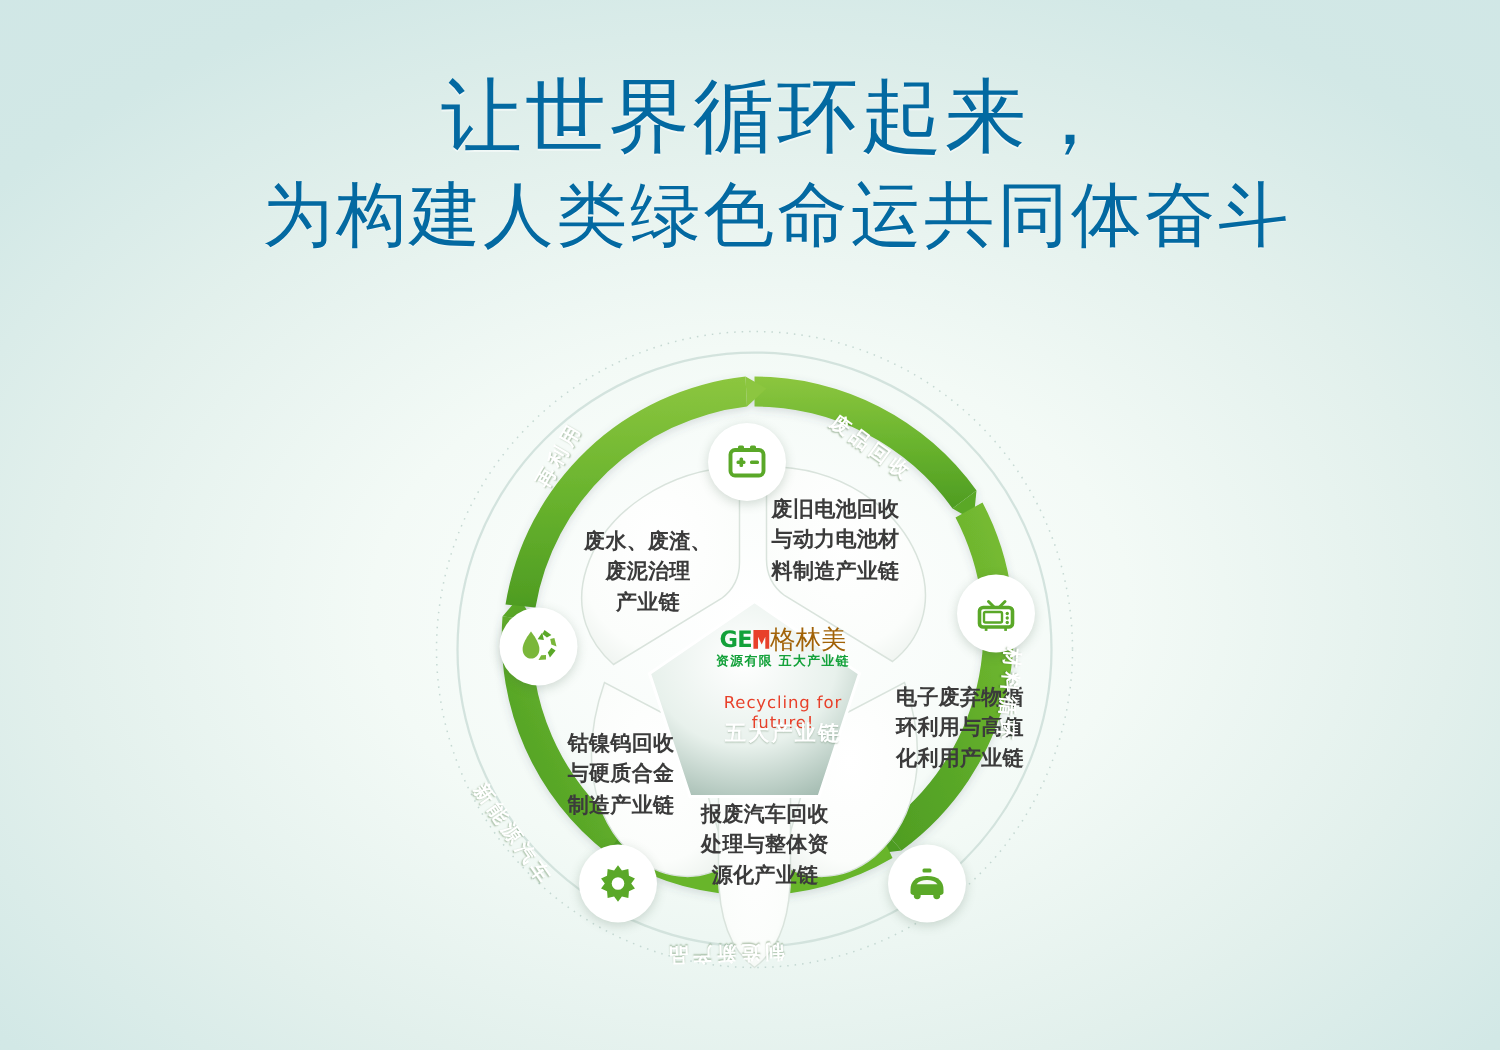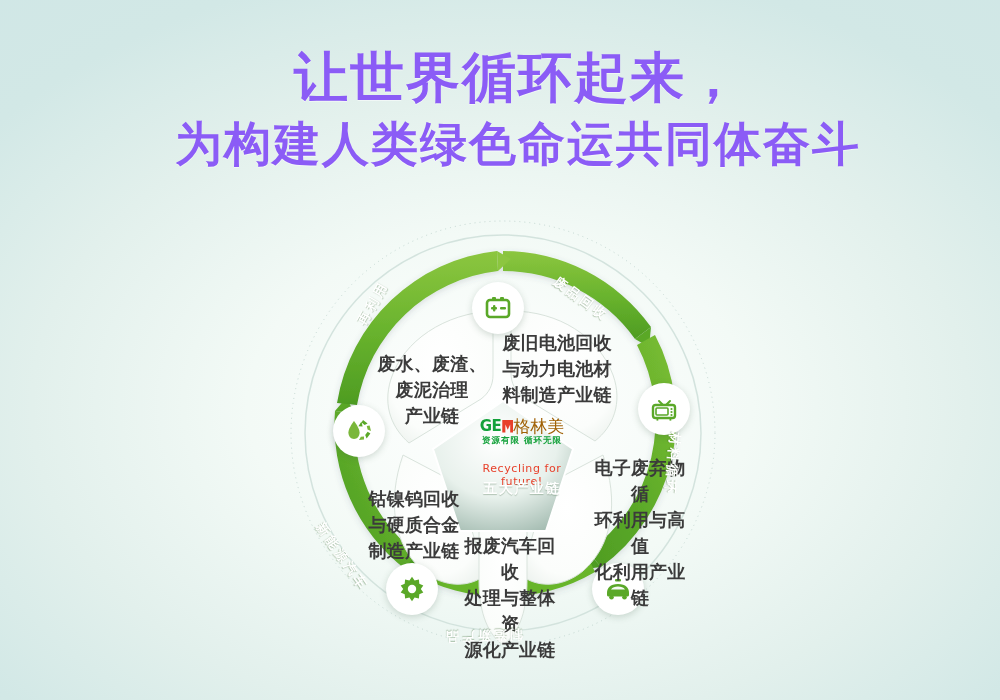--- a/index.html
+++ b/index.html
@@ -12,21 +12,21 @@
     position:relative;
   }
   .stage{position:absolute;inset:0;}
 
   
   .title-wrap{
     position:absolute;left:0;right:0;top:42px;text-align:center;
     line-height:1.32;
   }
   .title-line{
-    font-size:54px;font-weight:700;color:#8b5cf6;letter-spacing:2px;
+    font-size:54px;font-weight:400;color:#0369a1;letter-spacing:2px;
     font-family:"DejaVu Sans","Liberation Sans",sans-serif;
     text-shadow:0 1px 0 rgba(255,255,255,.5);
     white-space:nowrap;
     padding-left:36px;
   }
   .title-line.l2{font-size:47px;}
 
   
   .diagram{
     position:absolute;left:283px;top:215px;width:440px;height:450px;
@@ -37,21 +37,21 @@
   .icon-bubble{
     position:absolute;width:52px;height:52px;border-radius:50%;
     background:#ffffff;
     box-shadow:0 2px 7px rgba(60,90,70,.22);
     display:flex;align-items:center;justify-content:center;
   }
   .icon-bubble svg{position:static;display:block;}
 
   
   .seg-text{
-    position:absolute;color:#3b3b3b;font-size:18px;line-height:1.45;
+    position:absolute;color:#3b3b3b;font-size:14px;line-height:1.45;
     font-family:"DejaVu Sans","Liberation Sans",sans-serif;
     text-align:center;white-space:pre-line;font-weight:600;
     letter-spacing:.2px;
   }
 
   
   .ring-label{
     position:absolute;color:#ffffff;font-size:13px;font-weight:700;
     font-family:"DejaVu Sans","Liberation Sans",sans-serif;
     letter-spacing:3px;white-space:nowrap;
@@ -274,20 +274,20 @@
     <div class="ring-label" style="left:36px;top:300px;transform:rotate(55deg);transform-origin:left center;">新能源汽车</div>
 
     <div class="ring-label" style="left:240px;top:410px;transform:rotate(178deg);transform-origin:left center;">制造新产品</div>
 
     <div class="center-logo">
       <div class="logo-row">
         <span class="logo-gem">GE</span>
         <span class="logo-m"></span>
         <span class="logo-cn">格林美</span>
       </div>
-      <div class="logo-slogan">资源有限  循环无限</div>
+      <div class="logo-slogan">资源有限  五大产业链</div>
       <div class="logo-en">Recycling for future!</div>
     </div>
 
     <div class="center-tagline">五大产业链</div>
 
   </div>
 </div>
 
 </body></html>

